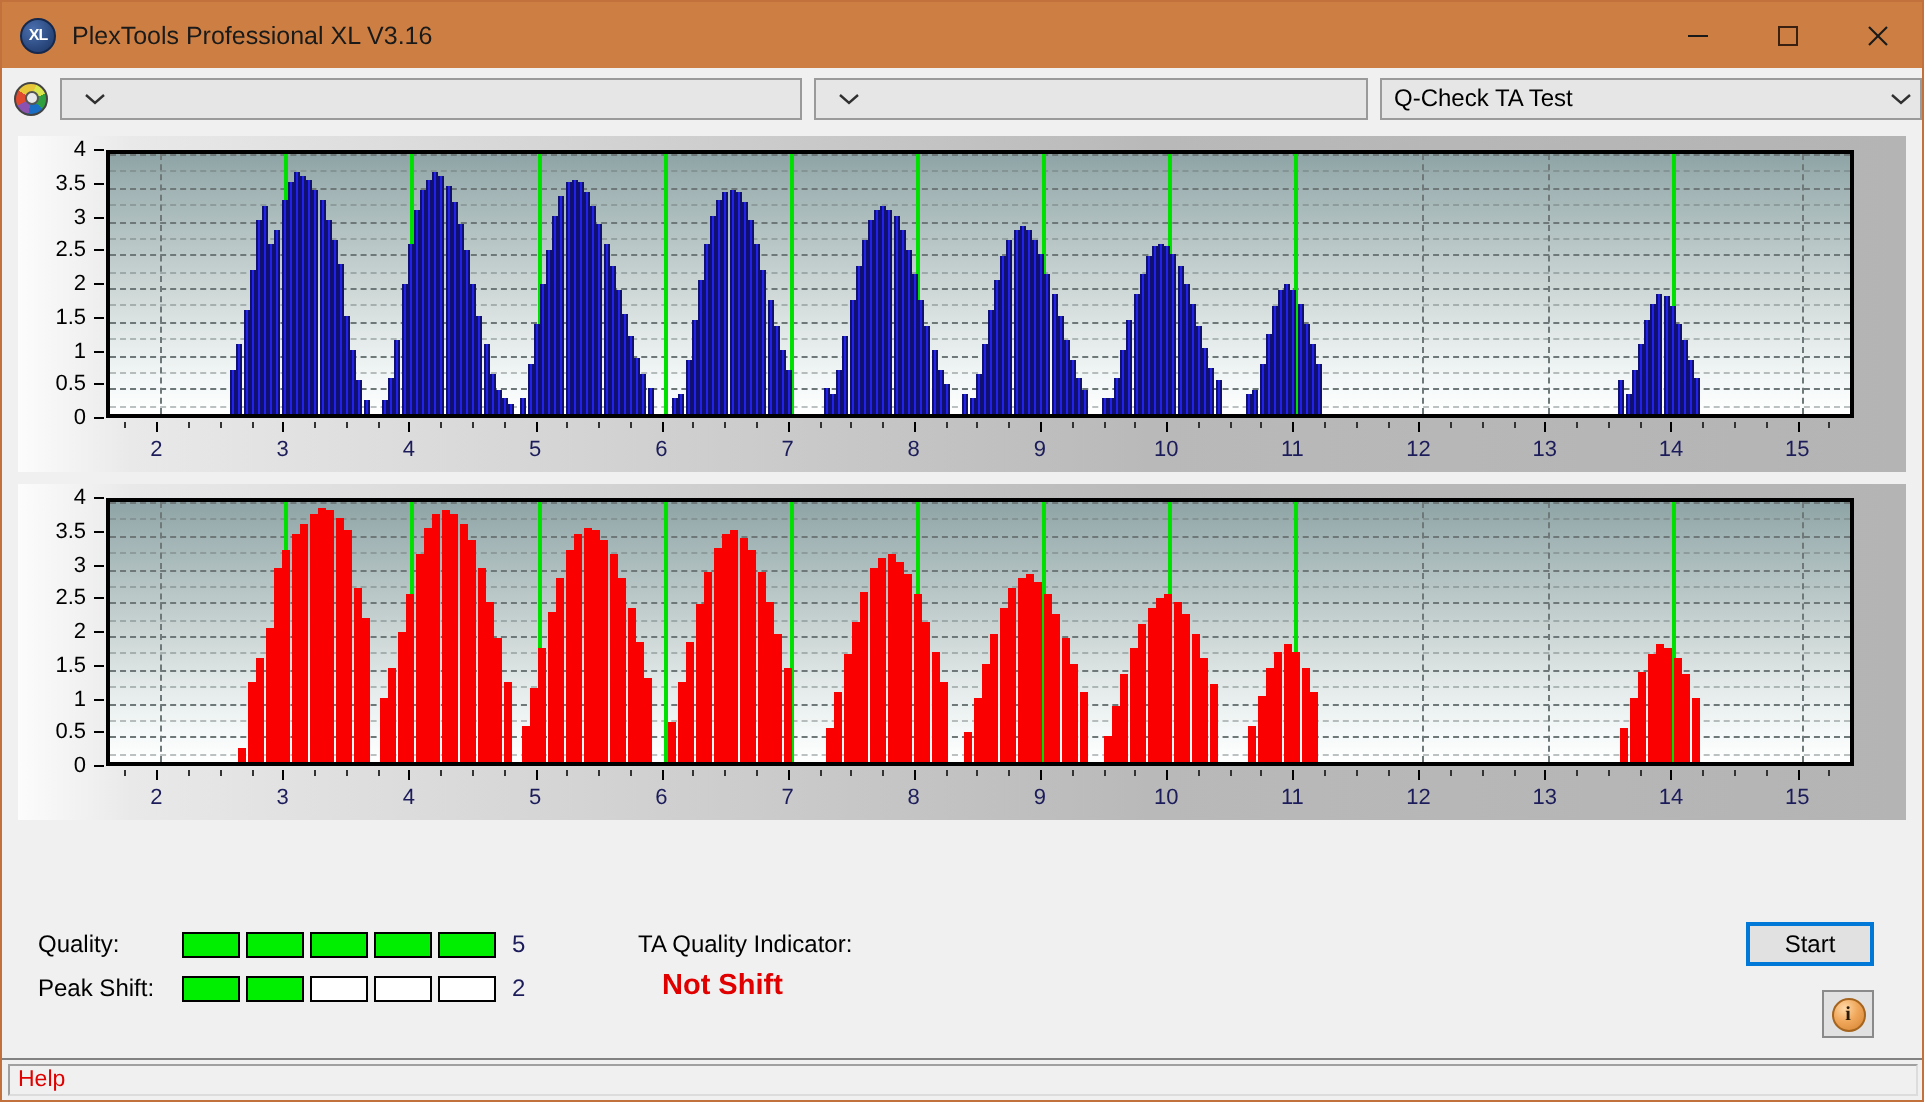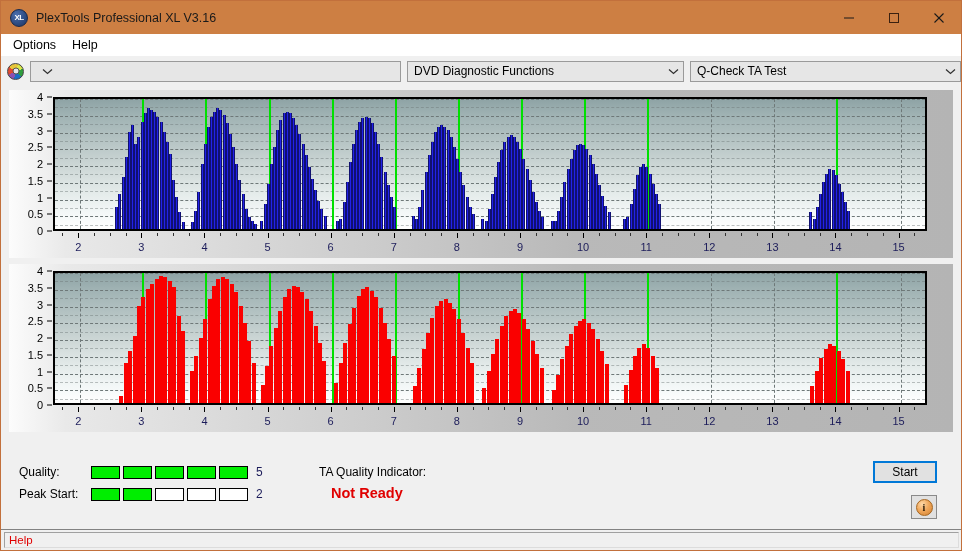--- a/index.html
+++ b/index.html
@@ -284,36 +284,31 @@
       </div>
       <div class="win-btn">
         <svg width="12" height="12" viewBox="0 0 12 12">
             <line x1="1.5" y1="1.5" x2="10.5" y2="10.5" stroke="#1a1a1a" stroke-width="1.1"></line>
             <line x1="10.5" y1="1.5" x2="1.5" y2="10.5" stroke="#1a1a1a" stroke-width="1.1"></line>
           </svg>
       </div>
     </div>
   </div>
 
-  <div class="menubar">
-    <div class="menu-item">Options</div>
-    <div class="menu-item">Help</div>
-  </div>
 
   <div class="toolbar">
     <div class="drive-icon"></div>
     <div class="combo" id="combo-drive">
       <span class="arrow">
         <svg width="11" height="7" viewBox="0 0 11 7">
             <polyline points="1,1.5 5.5,5.5 10,1.5" fill="none" stroke="#303030" stroke-width="1.2"></polyline>
           </svg>
       </span>
     </div>
     <div class="combo" id="combo-func">
-      <span class="lbl">DVD Diagnostic Functions</span>
       <span class="arrow">
         <svg width="11" height="7" viewBox="0 0 11 7">
             <polyline points="1,1.5 5.5,5.5 10,1.5" fill="none" stroke="#303030" stroke-width="1.2"></polyline>
           </svg>
       </span>
     </div>
     <div class="combo" id="combo-test">
       <span class="lbl">Q-Check TA Test</span>
       <span class="arrow">
         <svg width="11" height="7" viewBox="0 0 11 7">
@@ -909,33 +904,33 @@
           <div class="seg on" style="background: rgb(0, 238, 0);"></div>
           <div class="seg on" style="background: rgb(0, 238, 0);"></div>
           <div class="seg on" style="background: rgb(0, 238, 0);"></div>
           <div class="seg on" style="background: rgb(0, 238, 0);"></div>
           <div class="seg on" style="background: rgb(0, 238, 0);"></div>
         </div>
       <div class="meter-val">5</div>
     </div>
 
     <div class="meter-row" id="row-peak">
-      <div class="meter-label">Peak Start:</div>
+      <div class="meter-label">Peak Shift:</div>
       <div class="meter" id="meter-peak">
           <div class="seg on" style="background: rgb(0, 238, 0);"></div>
           <div class="seg on" style="background: rgb(0, 238, 0);"></div>
           <div class="seg"></div>
           <div class="seg"></div>
           <div class="seg"></div>
         </div>
       <div class="meter-val">2</div>
     </div>
 
     <div id="ta-label">TA Quality Indicator:</div>
-    <div id="ta-value">Not Ready</div>
+    <div id="ta-value">Not Shift</div>
 
     <div id="start-button">Start</div>
 
     <div id="info-button">
       <div class="info-circle">i</div>
     </div>
   </div>
 
   <div class="statusbar">
     <div class="status-field">Help</div>

